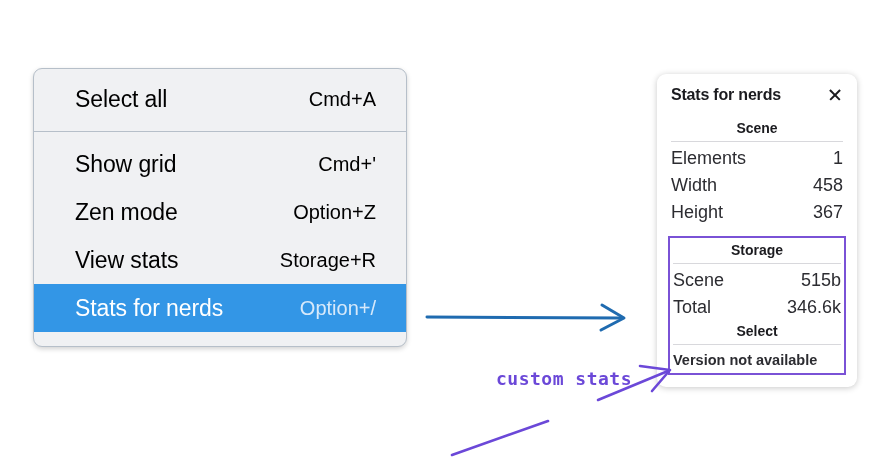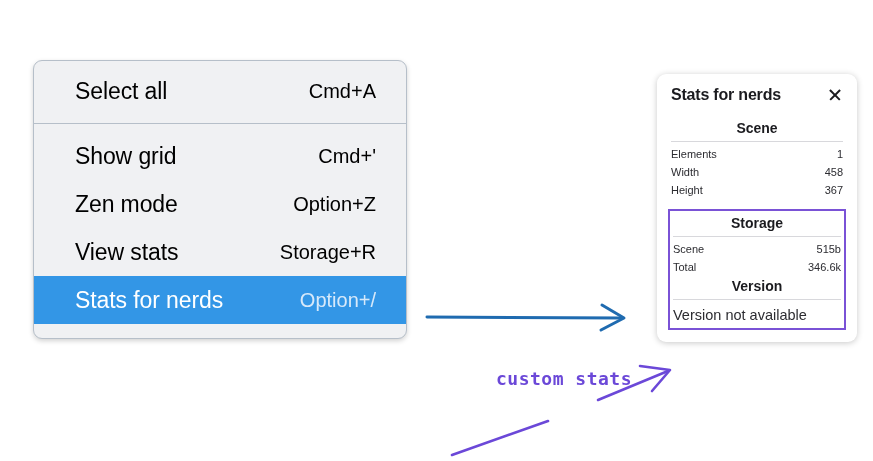--- a/index.html
+++ b/index.html
@@ -19,21 +19,21 @@
     position: absolute;
     left: 0; top: 0;
     width: 873px;
     height: 461px;
   }
 
   
   .context-menu {
     position: absolute;
     left: 33px;
-    top: 60px;
+    top: 68px;
     width: 374px;
     background: #f0f1f3;
     border: 1px solid #b6bfc9;
     border-radius: 9px;
     box-shadow: 0 2px 5px rgba(0,0,0,0.18);
     box-sizing: border-box;
     overflow: hidden;
     padding-top: 6px;
     padding-bottom: 14px;
   }
@@ -132,37 +132,38 @@
   .hr {
     height: 1px;
     background: #d8d8dc;
     margin: 0 0 3px 0;
   }
   .stat-row {
     display: flex;
     align-items: baseline;
     justify-content: space-between;
     padding: 3px 0;
-    font-size: 11px;
+    font-size: 18px;
     color: #2c2c31;
   }
   .stat-row .k { white-space: nowrap; }
   .stat-row .v { white-space: nowrap; }
 
   .highlight-box {
     border: 2px solid #7a52d6;
     margin: 10px -3px -2px -3px;
     padding: 2px 3px 3px 3px;
     box-sizing: border-box;
   }
   .version-line {
     font-size: 14.5px;
     color: #2c2c31;
     padding: 4px 0 2px 0;
     white-space: nowrap;
+    font-weight: bold;
   }
 
   
   .annotation-text {
     position: absolute;
     left: 496px;
     top: 368px;
     font-family: "DejaVu Sans Mono", monospace;
     font-size: 18px;
     font-weight: bold;
@@ -246,21 +247,21 @@
           <span class="k">Scene</span>
           <span class="v">515b</span>
         </div>
         <div class="stat-row">
           <span class="k">Total</span>
           <span class="v">346.6k</span>
         </div>
       </div>
 
       <div>
-        <div class="section-title">Version</div>
+        <div class="section-title">Select</div>
         <div class="hr"></div>
         <div class="version-line">Version not available</div>
       </div>
 
     </div>
 
   </div>
 
   <svg class="overlay" viewBox="0 0 873 461" xmlns="http://www.w3.org/2000/svg">
 

